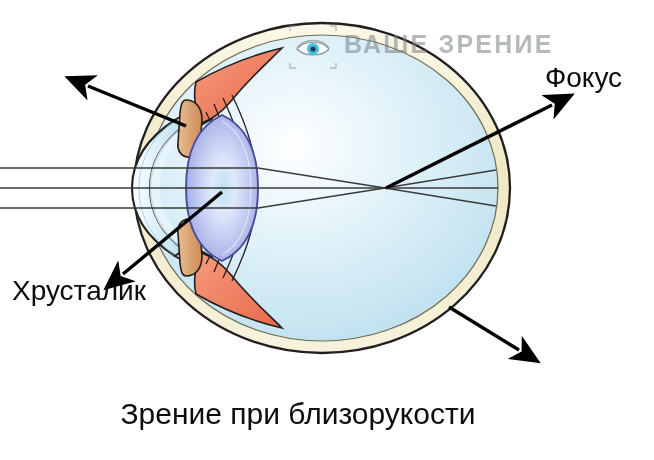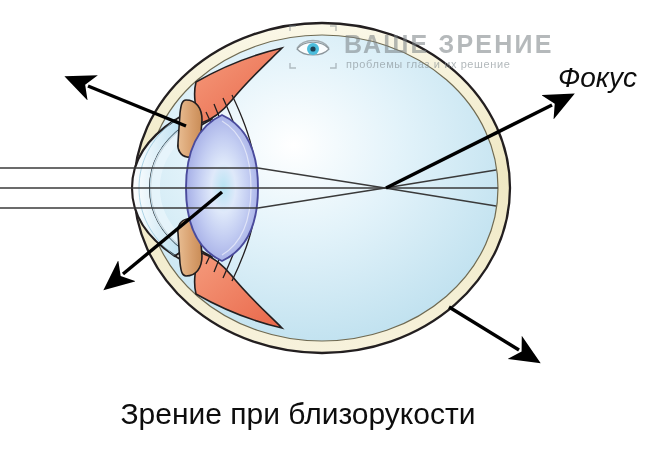--- a/index.html
+++ b/index.html
@@ -27,21 +27,21 @@
   }
   .lbl {
     position: absolute;
     font-family: "Liberation Sans", sans-serif;
     color: #0d0d0d;
     white-space: nowrap;
     line-height: 1;
   }
   #label-cornea   { left: 24px;  top: 48px;  font-size: 28px; }
   #label-lens     { left: 12px;  top: 277px; font-size: 28px; }
-  #label-focus    { left: 558px; top: 64px;  font-size: 28px; font-style: italic; }
+  #label-focus    { left: 545px; top: 64px;  font-size: 28px; }
   #label-sclera   { left: 531px; top: 337px; font-size: 28px; }
   #caption        { left: 0px;   top: 399px; width: 596px; text-align: center;
                     font-size: 30px; white-space: nowrap; }
 
   
   #watermark {
     position: absolute;
     left: 286px;
     top: 20px;
     width: 250px;
@@ -206,19 +206,19 @@
         <path d="M44,2 L50,2 L50,7"></path>
         <path d="M4,39 L4,44 L10,44"></path>
         <path d="M44,44 L50,44 L50,39"></path>
       </g>
       <path d="M11,25 C18,16 36,16 43,25 C36,33 18,33 11,25 Z" fill="#ffffff" stroke="#7e878c" stroke-width="1.2" opacity="0.85"></path>
       <circle cx="27" cy="25" r="6" fill="#39b6d8" opacity="0.9"></circle>
       <circle cx="27" cy="25" r="2.6" fill="#1d3f52"></circle>
       <path d="M11,24 C18,14 36,14 43,24" fill="none" stroke="#8d9498" stroke-width="1.3" opacity="0.75"></path>
     </svg>
     <div id="wm-title">ВАШЕ ЗРЕНИЕ</div>
-    <div id="wm-sub">проблемы глаз и их решение</div>
   </div>
 
+  <div class="lbl" id="label-lens">Хрусталик</div>
   <div class="lbl" id="label-focus">Фокус</div>
   <div class="lbl" id="caption">Зрение при близорукости</div>
 
 </div>
 
 </body></html>

